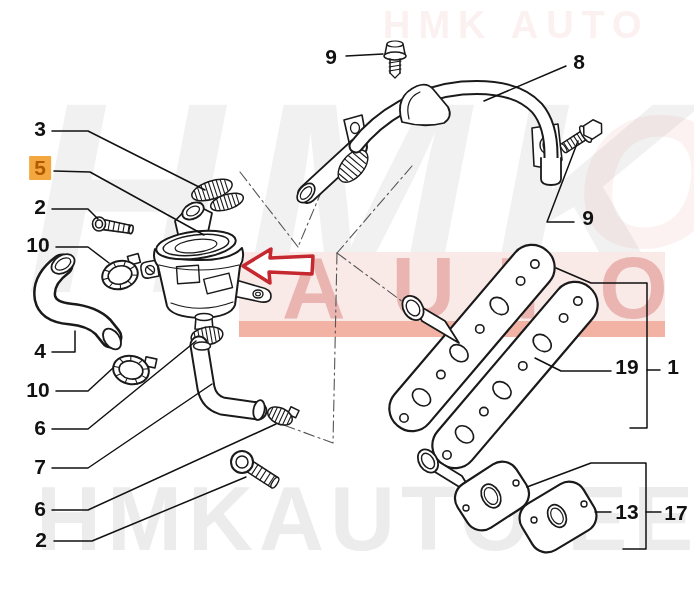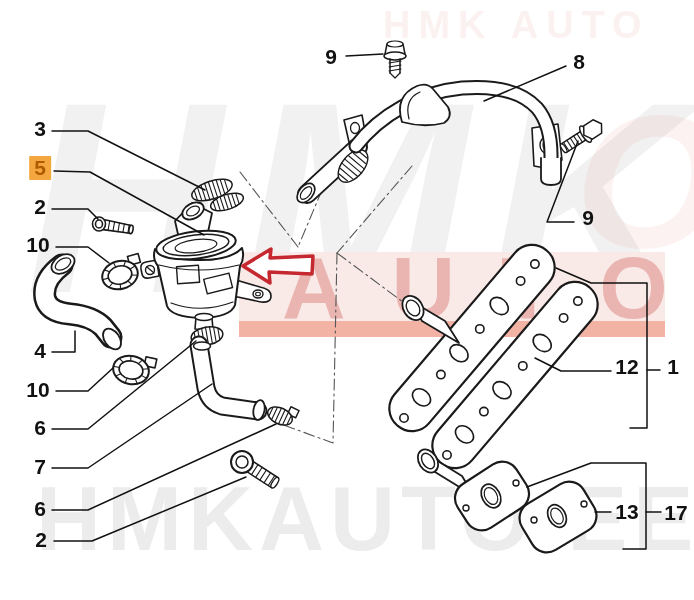--- a/index.html
+++ b/index.html
@@ -257,18 +257,18 @@
       <div class="callout highlighted" style="left: 40px; top: 168px; background: rgb(243, 167, 62); color: rgb(176, 90, 0);">5</div>
       <div class="callout" style="left: 40px; top: 207px;">2</div>
       <div class="callout" style="left: 38px; top: 245px;">10</div>
       <div class="callout" style="left: 40px; top: 351px;">4</div>
       <div class="callout" style="left: 38px; top: 390px;">10</div>
       <div class="callout" style="left: 40px; top: 428px;">6</div>
       <div class="callout" style="left: 40px; top: 467px;">7</div>
       <div class="callout" style="left: 40px; top: 509px;">6</div>
       <div class="callout" style="left: 41px; top: 540px;">2</div>
       <div class="callout" style="left: 588px; top: 218px;">9</div>
-      <div class="callout" style="left: 627px; top: 367px;">12</div>
+      <div class="callout" style="left: 627px; top: 367px;">19</div>
       <div class="callout" style="left: 673px; top: 367px;">1</div>
       <div class="callout" style="left: 627px; top: 512px;">13</div>
       <div class="callout" style="left: 676px; top: 513px;">17</div>
     </div>
 </div>
 
 </body></html>

